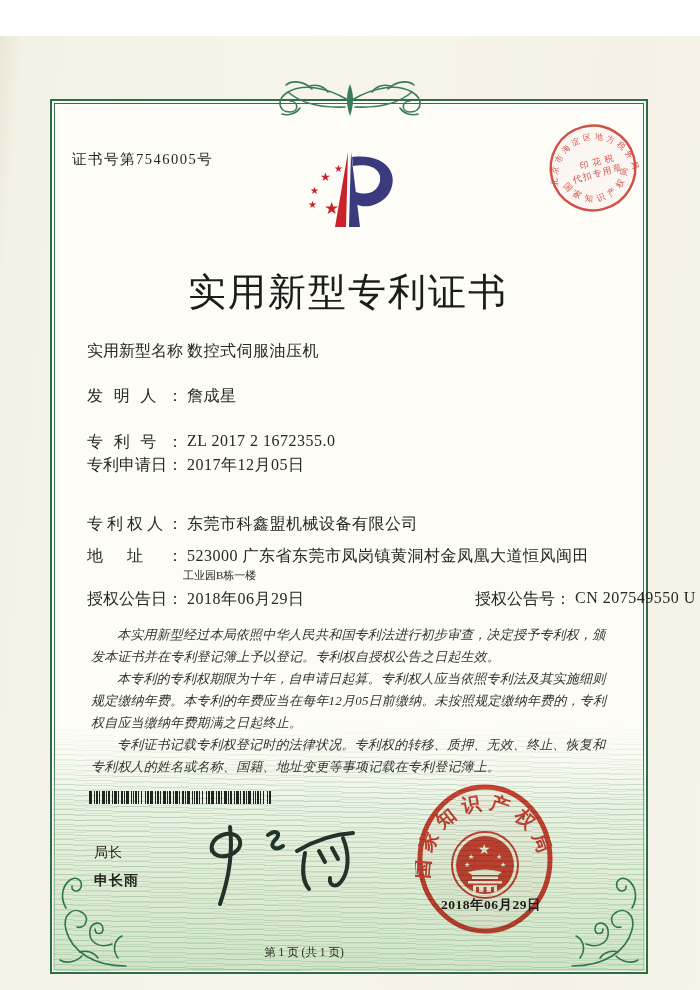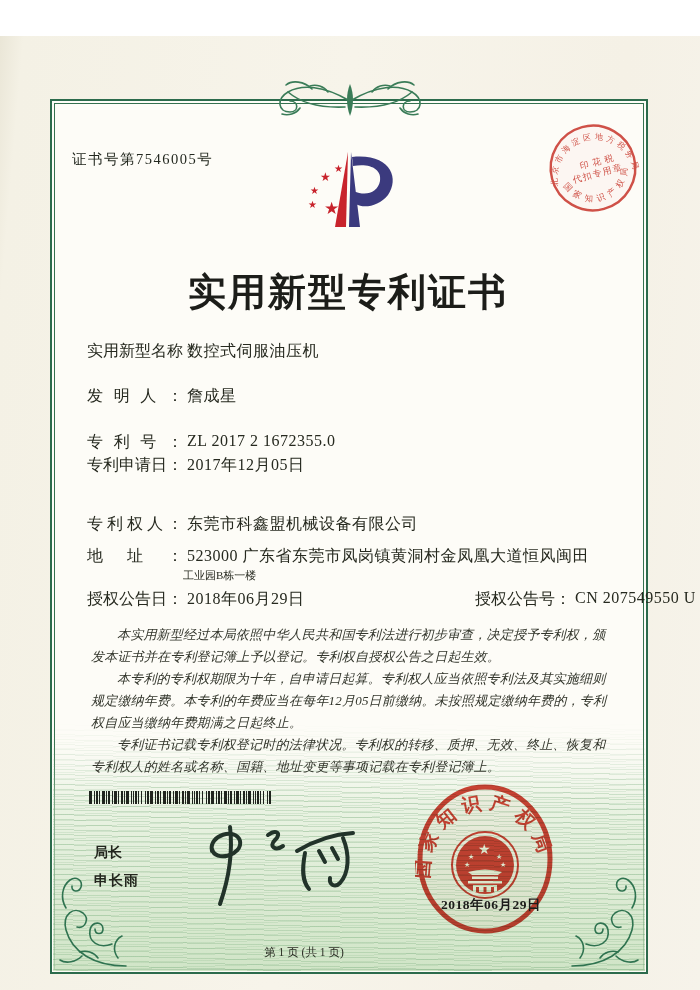--- a/index.html
+++ b/index.html
@@ -11,32 +11,32 @@
   .guilloche{position:absolute;left:53px;top:688px;width:592px;height:247px;
     background:
       repeating-linear-gradient(1.5deg, rgba(255,255,255,0) 0 1px, rgba(118,172,122,.30) 1px 2px, rgba(255,255,255,0) 2px 5px),
       repeating-linear-gradient(-1.8deg, rgba(118,172,122,.18) 0 1px, transparent 1px 6px),
       linear-gradient(180deg, rgba(226,240,220,0) 0, rgba(213,232,205,.5) 35%, rgba(200,224,190,.85) 100%);
     -webkit-mask-image:linear-gradient(180deg,transparent 0,#000 30%);
             mask-image:linear-gradient(180deg,transparent 0,#000 30%);}
   .cert-no{position:absolute;left:72px;top:114px;font-size:14.5px;letter-spacing:1.5px;color:#23281f;}
   .logo{position:absolute;left:298px;top:112px;}
   .title{position:absolute;left:50px;top:231px;width:596px;text-align:center;
-    font-size:38px;font-weight:bold;letter-spacing:2px;color:#1c1d19;}
+    font-size:38px;font-weight:normal;letter-spacing:2px;color:#1c1d19;}
   .frow{position:absolute;left:87px;font-size:16px;color:#26291f;white-space:nowrap;}
   .flabel{display:inline-block;width:96px;text-align:justify;text-align-last:justify;vertical-align:top;}
   .fvalue{display:inline-block;letter-spacing:.5px;}
   .addr2{position:absolute;left:183px;font-size:11px;color:#26291f;}
   .grant2{position:absolute;left:388px;top:0;}
   .paras{position:absolute;left:91px;top:588px;width:517px;font-size:13px;line-height:22px;
     color:#32352b;font-style:italic;letter-spacing:.2px;}
   .paras p{margin:0;text-indent:26px;}
   .barcode{position:absolute;left:88px;top:755px;}
   .officer-title{position:absolute;left:94px;top:808px;font-family:"DejaVu Sans","Liberation Sans",sans-serif;
-    font-weight:bold;font-size:14px;color:#23261e;}
+    font-weight:normal;font-size:14px;color:#23261e;}
   .officer-name{position:absolute;left:94px;top:836px;font-family:"DejaVu Sans","Liberation Sans",sans-serif;
     font-weight:bold;font-size:14px;color:#23261e;letter-spacing:1px;}
   .signature{position:absolute;left:202px;top:784px;}
   .seal{position:absolute;left:415px;top:747px;mix-blend-mode:multiply;opacity:.95;}
   .seal-date{position:absolute;left:424px;top:860px;width:134px;text-align:center;font-size:13.5px;
     font-weight:bold;color:#1c1c1a;letter-spacing:.5px;white-space:nowrap;}
   .footer{position:absolute;left:50px;top:909px;width:508px;text-align:center;font-size:11.5px;color:#2b2e25;}
   .stamp{position:absolute;left:546px;top:85px;transform:rotate(-15deg);opacity:.88;}
   .ornament-top{position:absolute;left:240px;top:42px;}
   .corner-bl{position:absolute;left:52px;top:832px;}

